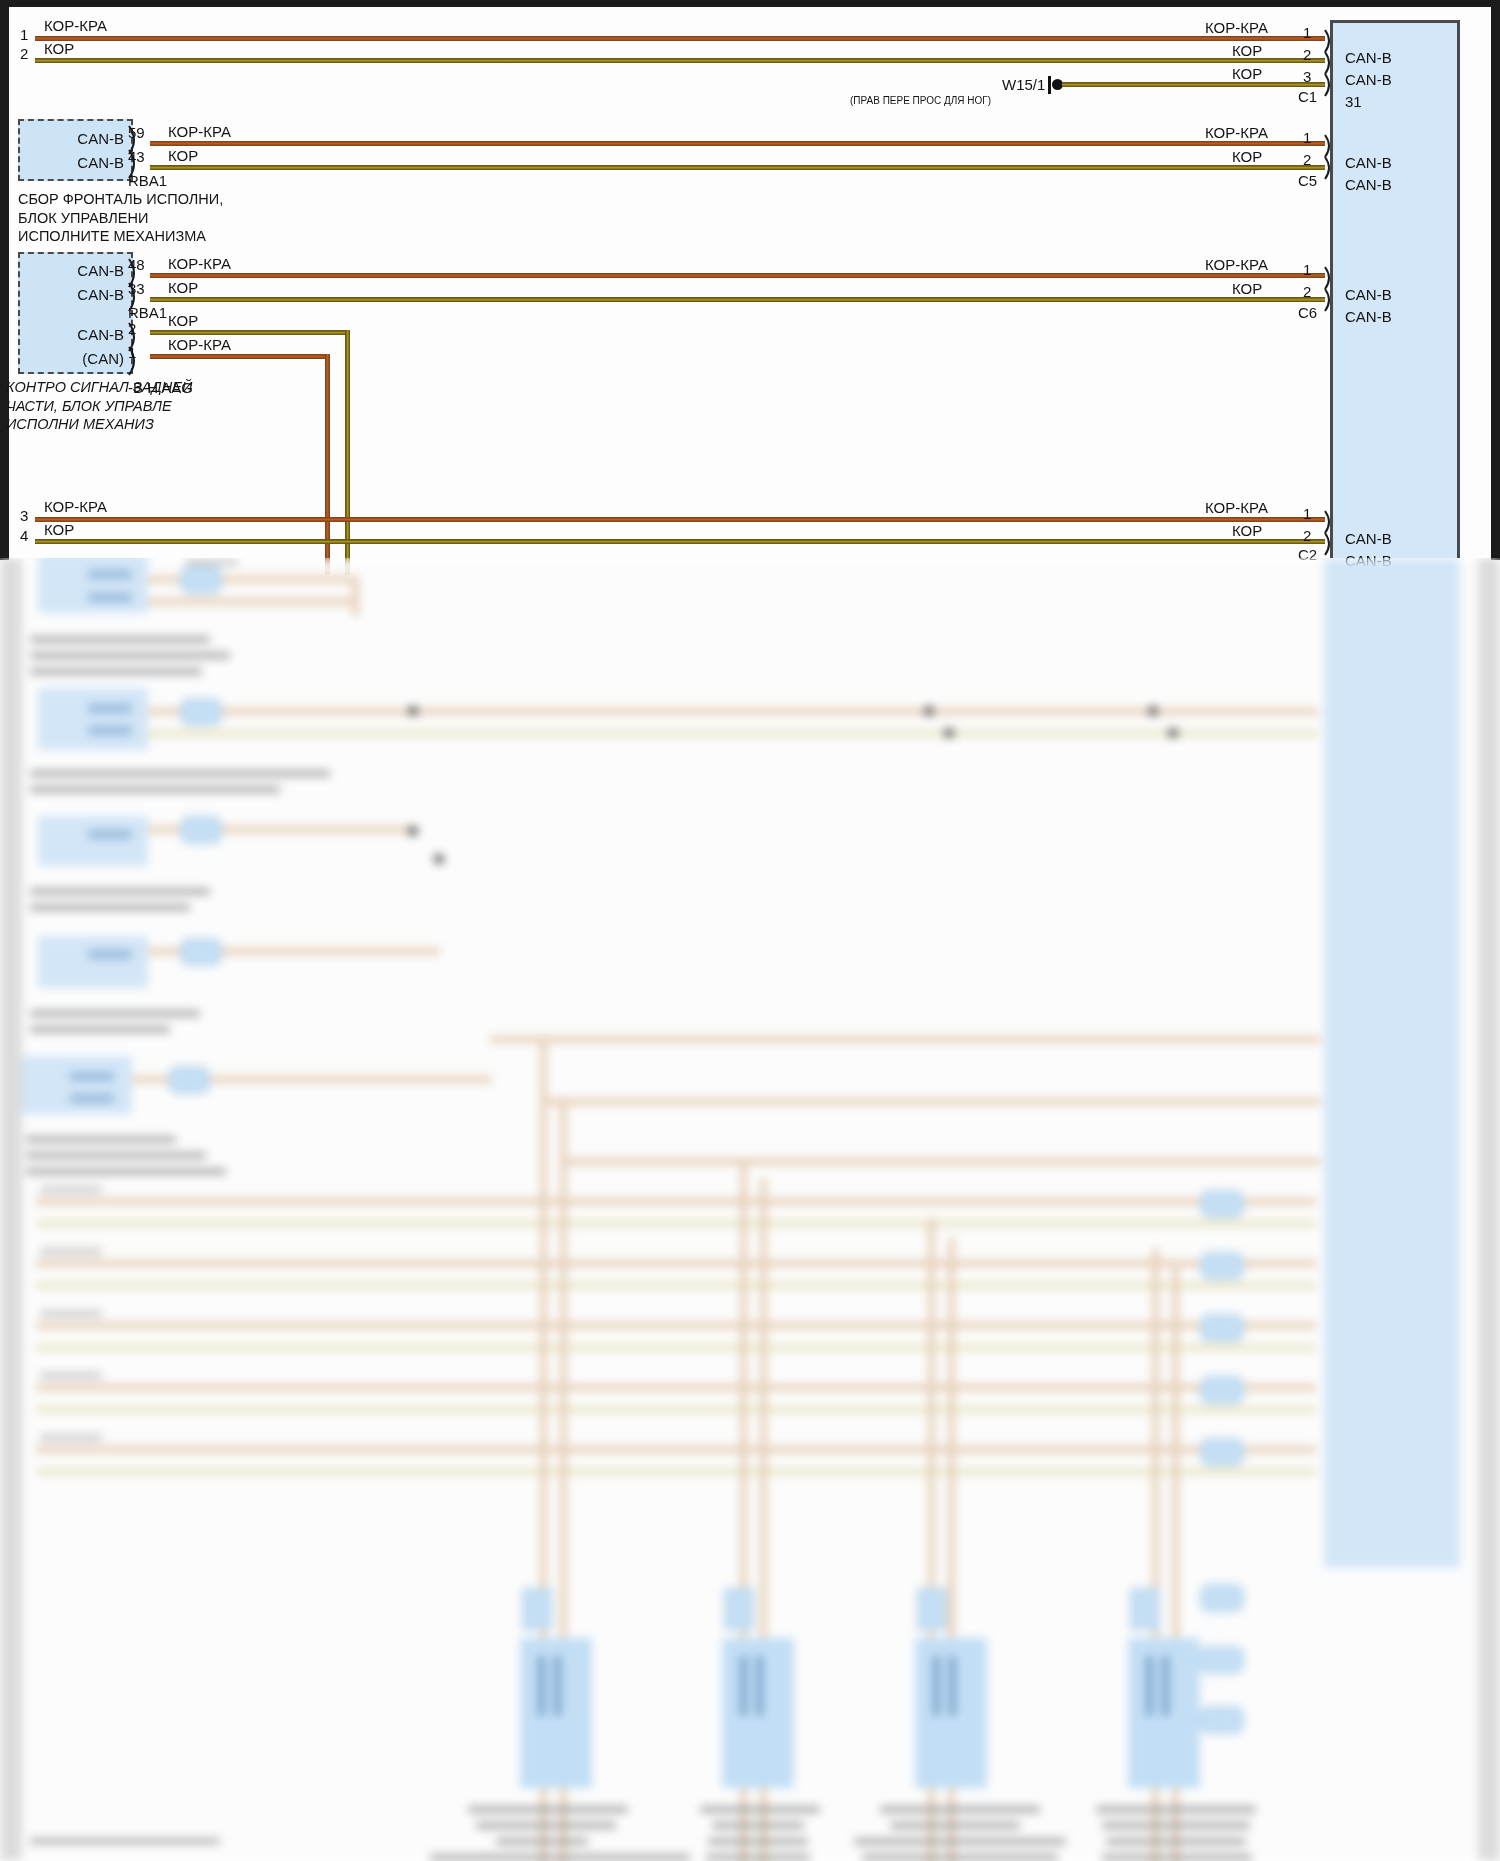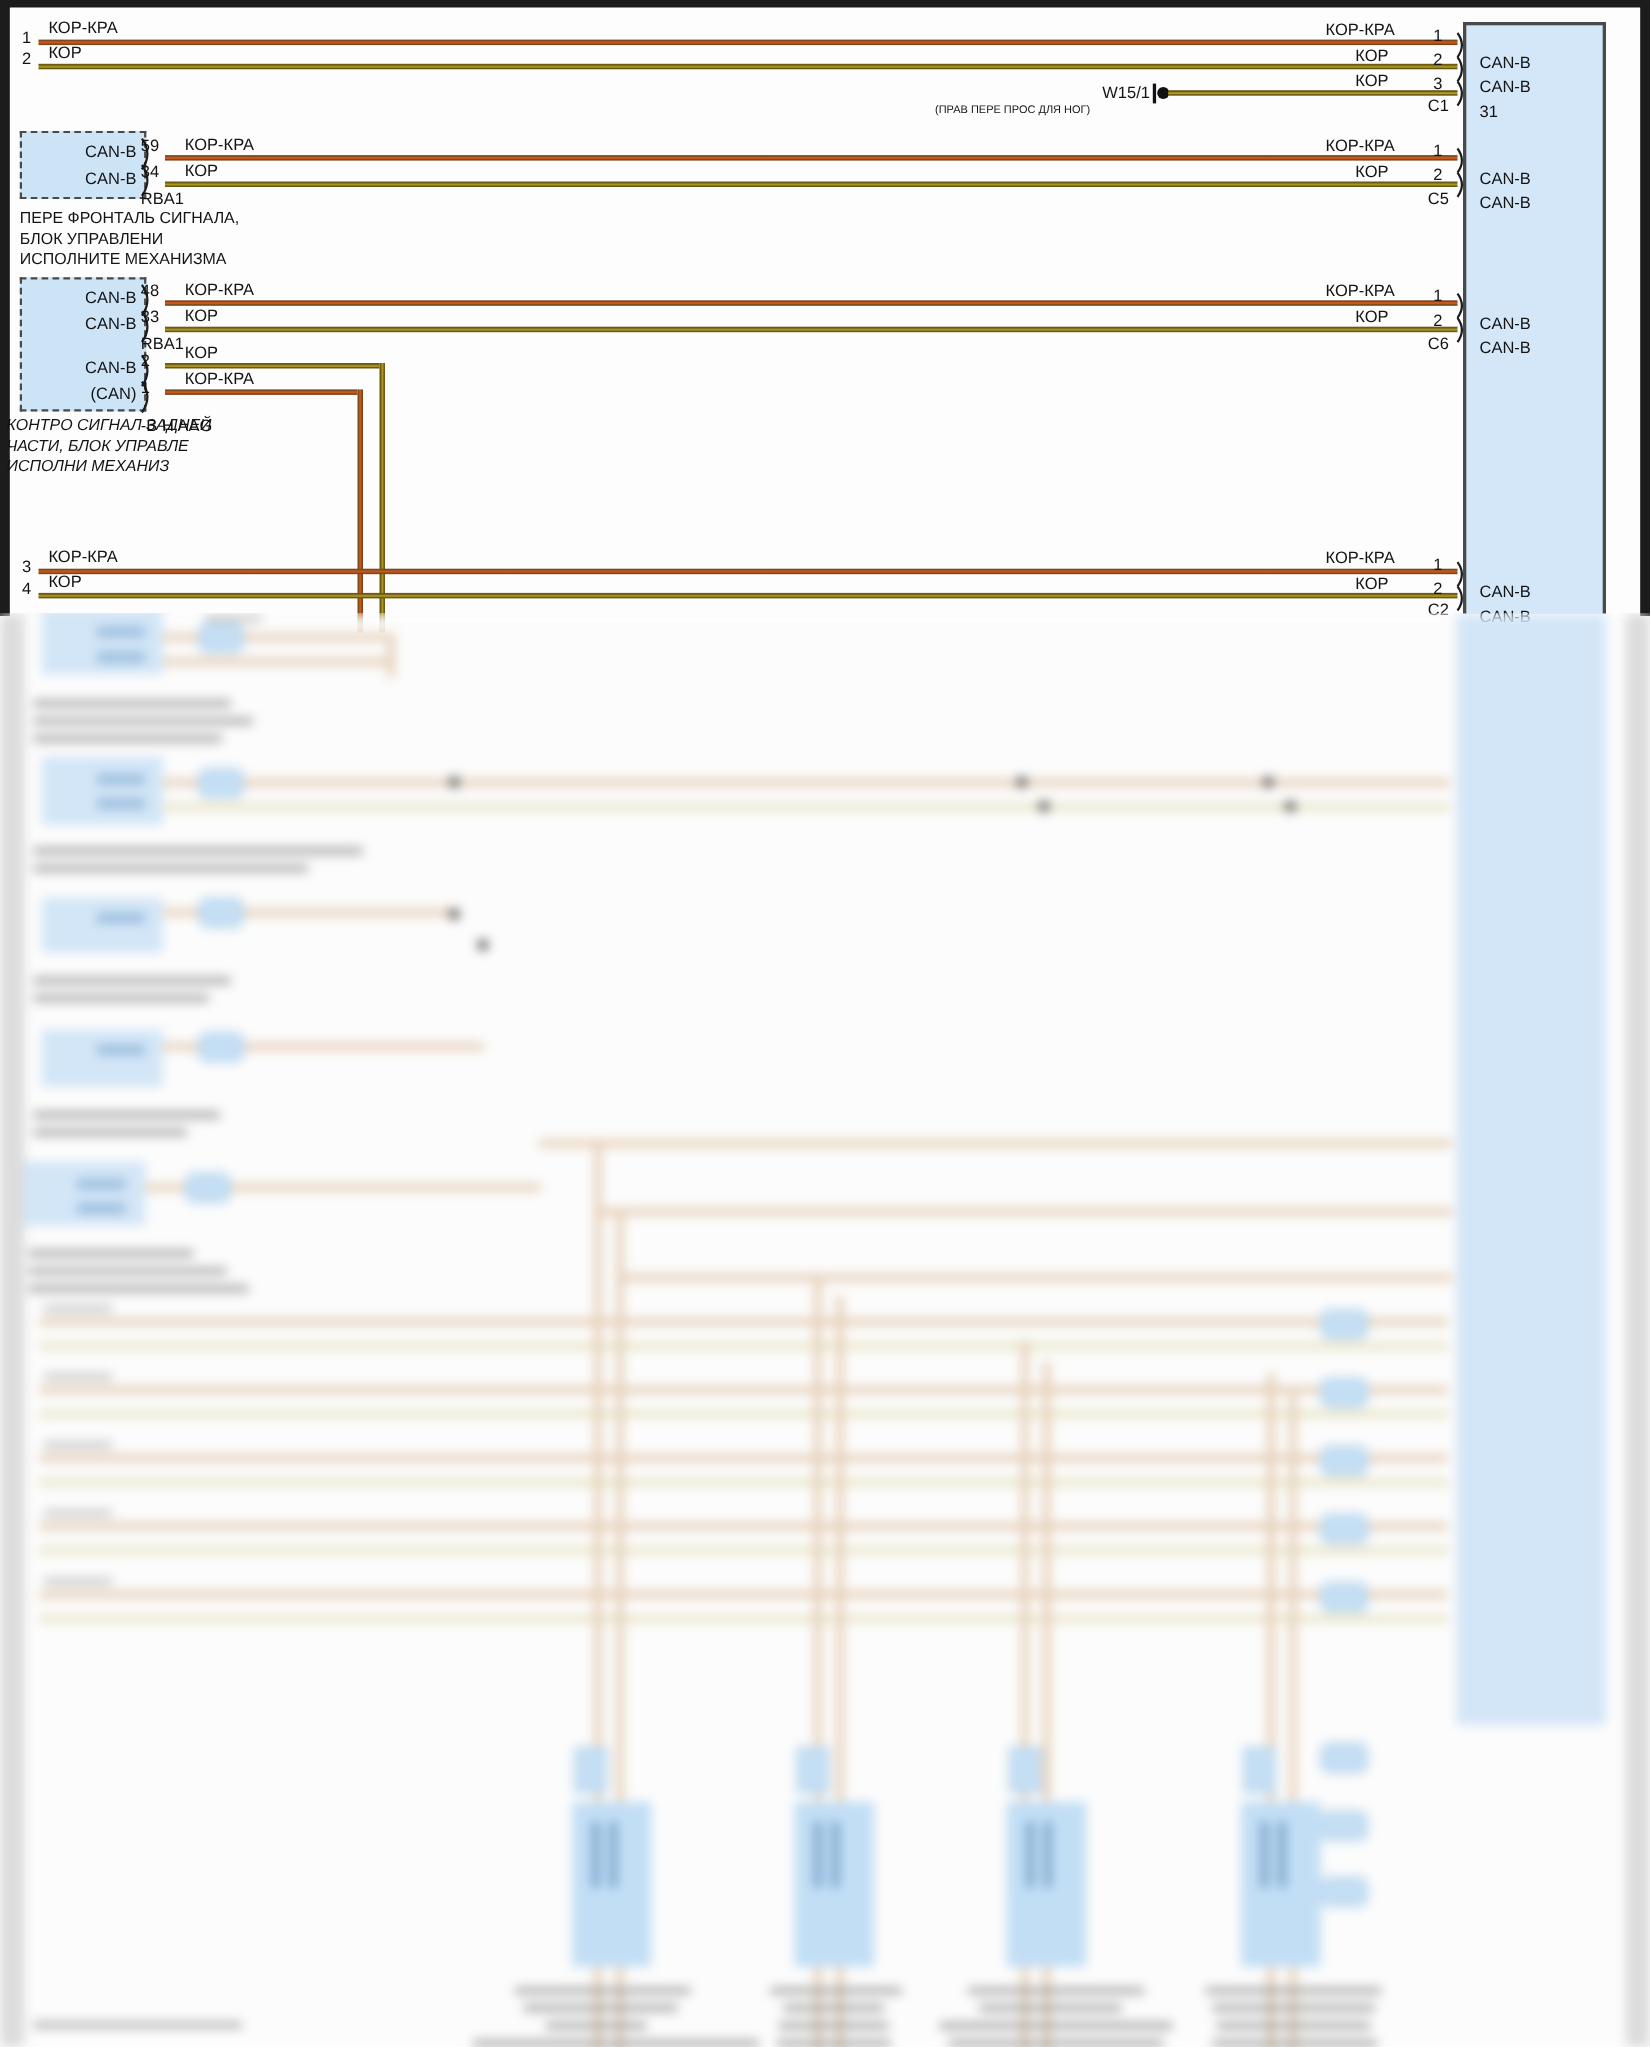--- a/index.html
+++ b/index.html
@@ -89,27 +89,27 @@
 
   <div class="ecu" style="left:18px;top:119px;width:115px;height:62px;">
     <span class="ecu-pinlabel" style="top:9px;">CAN-B</span>
     <span class="ecu-pinlabel" style="top:33px;">CAN-B</span>
   </div>
   <svg class="brk" style="left:126px;top:124px;" width="22" height="58">
     <path d="M3 2 Q13 16 3 30" stroke="#1c1c1c" stroke-width="2" fill="none"></path>
     <path d="M3 26 Q13 40 3 54" stroke="#1c1c1c" stroke-width="2" fill="none"></path>
   </svg>
   <div class="pin small" style="left:128px;top:124px;">59</div>
-  <div class="pin small" style="left:128px;top:148px;">34</div>
+  <div class="pin small" style="left:128px;top:148px;">43</div>
   <div class="lbl" style="left:128px;top:172px;">RBA1</div>
   <div class="lbl" style="left:168px;top:123px;">КОР-КРА</div>
   <div class="wire wire-h w-korkra" style="left:150px;top:141px;width:1175px;"></div>
   <div class="lbl" style="left:168px;top:147px;">КОР</div>
   <div class="wire wire-h w-kor" style="left:150px;top:165px;width:1175px;"></div>
-  <div class="caption" style="left:18px;top:190px;">ПЕРЕ ФРОНТАЛЬ СИГНАЛА,
+  <div class="caption" style="left:18px;top:190px;">СБОР ФРОНТАЛЬ ИСПОЛНИ,
 БЛОК УПРАВЛЕНИ
 ИСПОЛНИТЕ МЕХАНИЗМА</div>
 
   <div class="ecu" style="left:18px;top:252px;width:115px;height:122px;">
     <span class="ecu-pinlabel" style="top:8px;">CAN-B</span>
     <span class="ecu-pinlabel" style="top:32px;">CAN-B</span>
     <span class="ecu-pinlabel" style="top:72px;">CAN-B</span>
     <span class="ecu-pinlabel" style="top:96px;">(CAN)</span>
   </div>
   <svg class="brk" style="left:126px;top:257px;" width="22" height="58">

